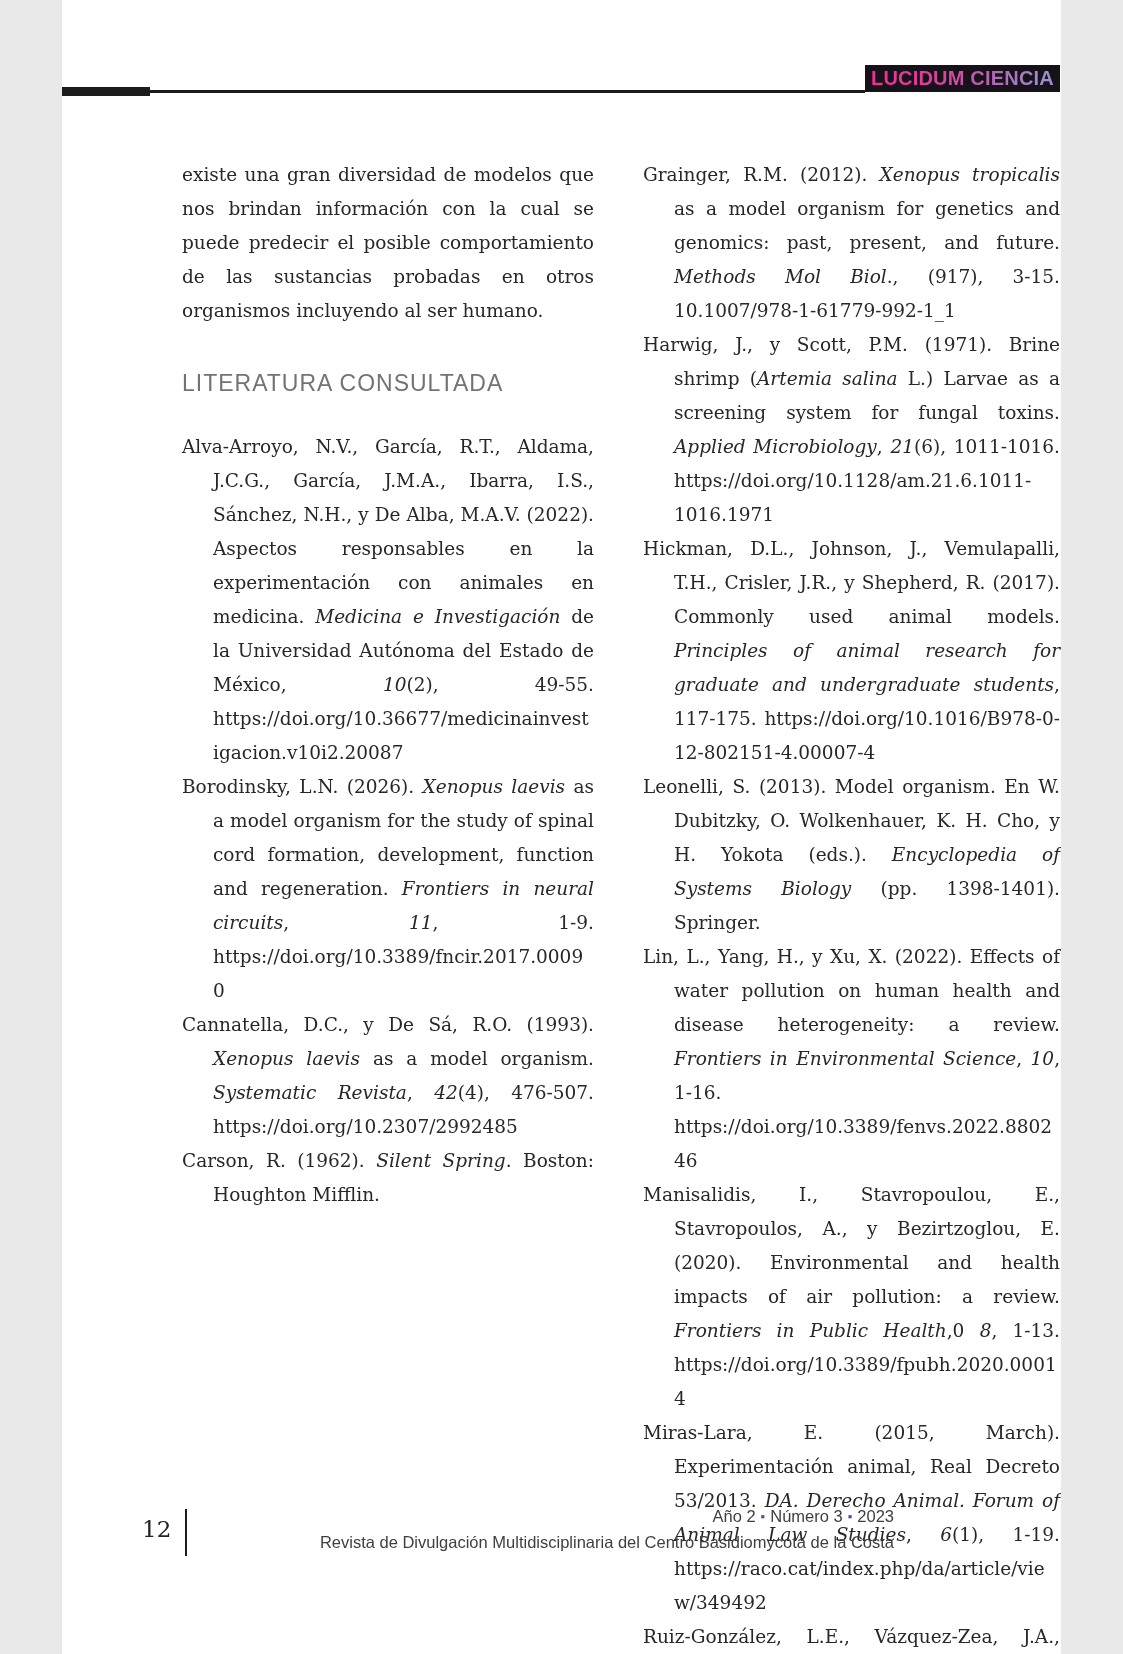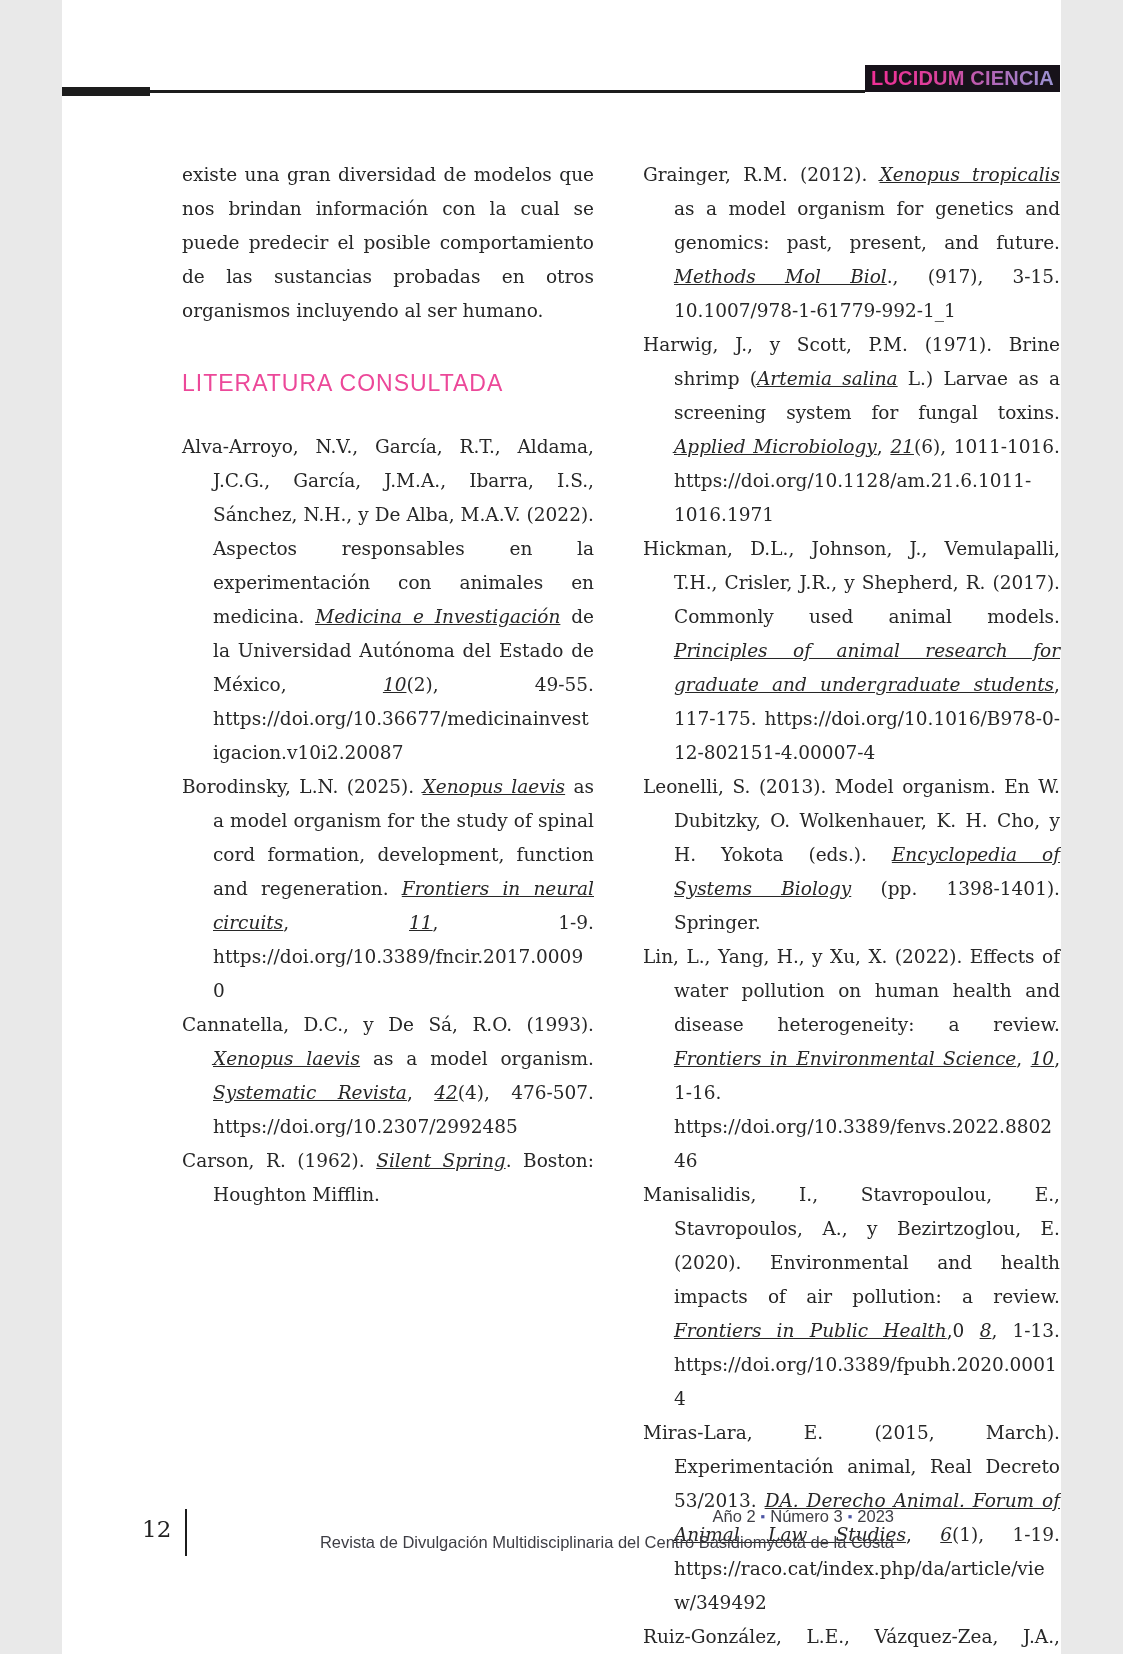--- a/index.html
+++ b/index.html
@@ -29,28 +29,28 @@
   }
   
   .col{position:absolute;top:158px;font-size:18.5px;line-height:34px;}
   .col-left{left:120px;width:412px;}
   .col-right{left:581px;width:417px;}
   .intro{margin:0;text-align:justify;}
   .heading{
     margin:38px 0 30px 0;
     font-family:"Liberation Sans", sans-serif;
     font-weight:400;font-size:23px;letter-spacing:1px;
-    color:#ec4899;
+    color:#737373;
   }
   .ref{
     margin:0;text-align:justify;
     padding-left:31px;text-indent:-31px;
     overflow-wrap:break-word;
   }
-  .it{font-style:italic;text-decoration:underline;}
+  .it{font-style:italic;}
   
   .footer-page{
     position:absolute;left:80px;top:1516px;
     font-size:23px;color:#222222;text-align:right;
   }
   .footer-bar{position:absolute;left:123px;top:1509px;width:2px;height:47px;background:#1c1c1c;}
   .footer-right{
     position:absolute;right:167px;top:1504px;
     text-align:right;
     font-family:"Liberation Sans", sans-serif;
@@ -71,21 +71,21 @@
 
   <div class="logo">
     <span class="logo-text">LUCIDUM CIENCIA</span>
   </div>
 
   <div class="col col-left">
     <p class="intro">existe una gran diversidad de modelos que nos brindan información con la cual se puede predecir el posible comportamiento de las sustancias probadas en otros organismos incluyendo al ser humano.</p>
     <h2 class="heading">LITERATURA CONSULTADA</h2>
     <div id="refs-left">
         <p class="ref"><span>Alva-Arroyo, N.V., García, R.T., Aldama, J.C.G., García, J.M.A., Ibarra, I.S., Sánchez, N.H., y De Alba, M.A.V. (2022). Aspectos responsables en la experimentación con animales en medicina. </span><span class="it">Medicina e Investigación</span><span> de la Universidad Autónoma del Estado de México, </span><span class="it">10</span><span>(2), 49-55. https://doi.org/10.36677/medicinainvestigacion.v10i2.20087</span></p>
-        <p class="ref"><span>Borodinsky, L.N. (2025). </span><span class="it">Xenopus laevis</span><span> as a model organism for the study of spinal cord formation, development, function and regeneration. </span><span class="it">Frontiers in neural circuits</span><span>, </span><span class="it">11</span><span>, 1-9. https://doi.org/10.3389/fncir.2017.00090</span></p>
+        <p class="ref"><span>Borodinsky, L.N. (2026). </span><span class="it">Xenopus laevis</span><span> as a model organism for the study of spinal cord formation, development, function and regeneration. </span><span class="it">Frontiers in neural circuits</span><span>, </span><span class="it">11</span><span>, 1-9. https://doi.org/10.3389/fncir.2017.00090</span></p>
         <p class="ref"><span>Cannatella, D.C., y De Sá, R.O. (1993). </span><span class="it">Xenopus laevis</span><span> as a model organism. </span><span class="it">Systematic Revista</span><span>, </span><span class="it">42</span><span>(4), 476-507. https://doi.org/10.2307/2992485</span></p>
         <p class="ref"><span>Carson, R. (1962). </span><span class="it">Silent Spring</span><span>. Boston: Houghton Mifflin.</span></p>
       </div>
   </div>
 
   <div class="col col-right">
     <div id="refs-right">
         <p class="ref"><span>Grainger, R.M. (2012). </span><span class="it">Xenopus tropicalis</span><span> as a model organism for genetics and genomics: past, present, and future. </span><span class="it">Methods Mol Biol</span><span>., (917), 3-15. 10.1007/978-1-61779-992-1_1</span></p>
         <p class="ref"><span>Harwig, J., y Scott, P.M. (1971). Brine shrimp (</span><span class="it">Artemia salina</span><span> L.) Larvae as a screening system for fungal toxins. </span><span class="it">Applied Microbiology</span><span>, </span><span class="it">21</span><span>(6), 1011-1016. https://doi.org/10.1128/am.21.6.1011-1016.1971</span></p>
         <p class="ref"><span>Hickman, D.L., Johnson, J., Vemulapalli, T.H., Crisler, J.R., y Shepherd, R. (2017). Commonly used animal models. </span><span class="it">Principles of animal research for graduate and undergraduate students</span><span>, 117-175. https://doi.org/10.1016/B978-0-12-802151-4.00007-4</span></p>

